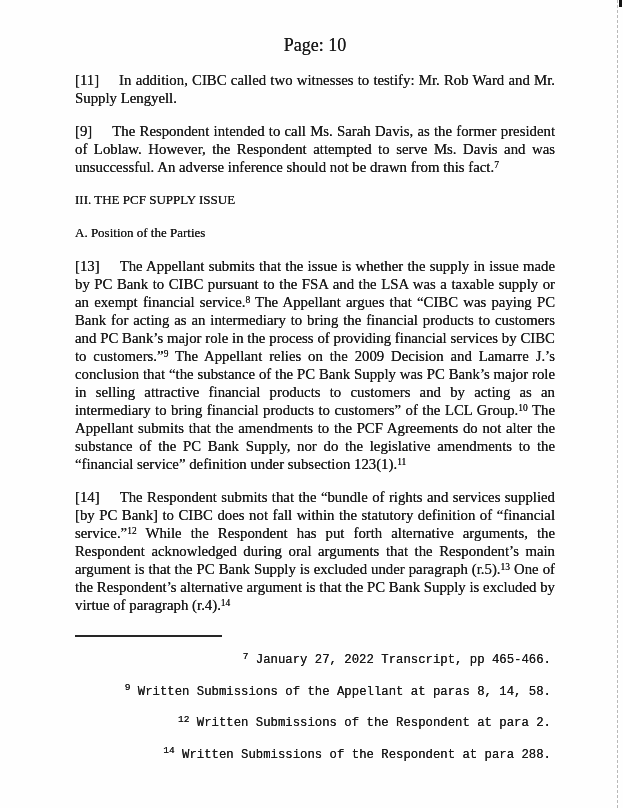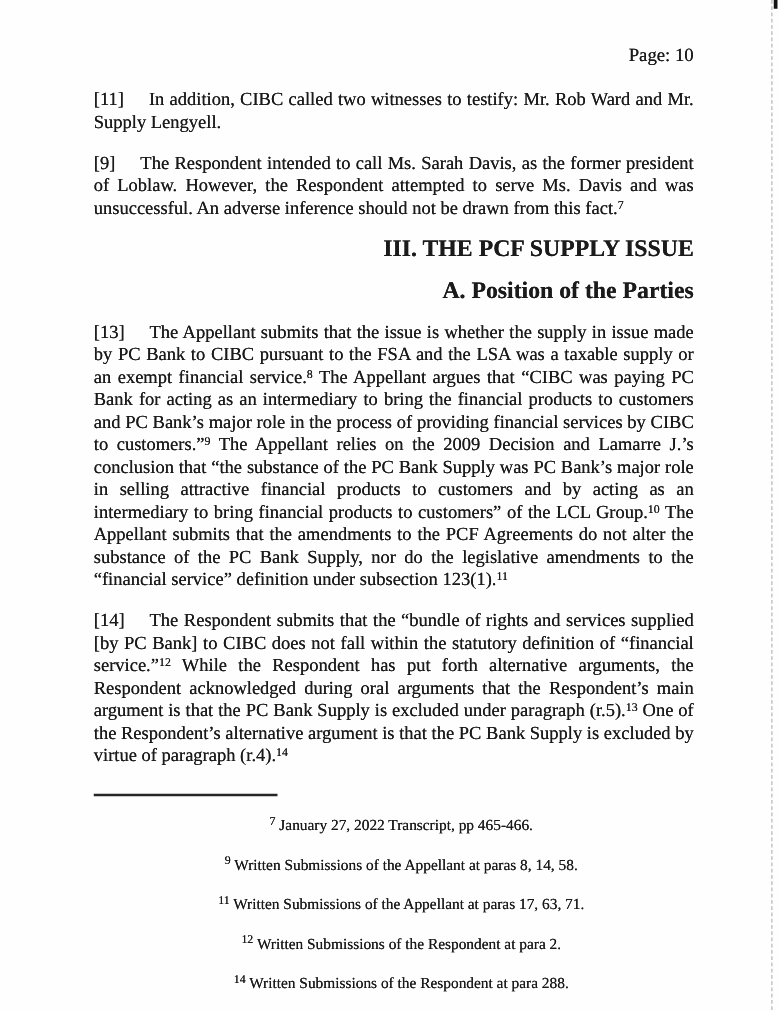--- a/index.html
+++ b/index.html
@@ -29,38 +29,37 @@
     background: #141414;
   }
   .content {
     position: absolute;
     left: 75px;
     top: 36px;
     width: 480px;
     text-shadow: 0 0 0.3px currentColor;
   }
   .page-header {
-    text-align: right;
-    font-size: 15px;
+    text-align: center;
+    font-size: 18px;
     line-height: 18px;
     margin: 0 0 17px 0;
   }
   p.body-para {
     font-size: 14.8px;
     line-height: 18px;
     text-align: justify;
     margin: 0 0 15px 0;
   }
   .para-num { margin-right: 20px; }
   .heading {
-    font-size: 19px;
+    font-size: 13px;
     line-height: 18px;
     margin: 1px 0 15px 0;
-    font-weight: bold;
-    text-align: right;
+    font-weight: normal;
   }
   .fn-ref, .fn-num {
     font-size: 9.5px;
     line-height: 0;
     position: relative;
     top: -4.5px;
   }
   .footnotes {
     margin-top: 21px;
     width: 492px;
@@ -68,21 +67,22 @@
   .fn-rule {
     width: 147px;
     border: none;
     border-top: 2px solid #262626;
     margin: 0 0 7px 0;
   }
   .footnote {
     font-size: 12.3px;
     line-height: 15.6px;
     margin: 16px;
-    text-align: center;
+    text-align: right;
+    font-family: Liberation Mono, monospace;
   }
 </style>
 </head>
 <body>
 
 <div class="scan-edge"></div>
 <div class="corner-mark"></div>
 
 <div class="content">
 
@@ -97,18 +97,17 @@
   <div class="heading">A. Position of the Parties</div>
 
   <p class="body-para"><span class="para-num">[13]</span><span>The Appellant submits that the issue is whether the supply in issue made by PC Bank to CIBC pursuant to the FSA and the LSA was a taxable supply or an exempt financial service.</span><span class="fn-ref">8</span><span> The Appellant argues that “CIBC was paying PC Bank for acting as an intermediary to bring the financial products to customers and PC Bank’s major role in the process of providing financial services by CIBC to customers.”</span><span class="fn-ref">9</span><span> The Appellant relies on the 2009 Decision and Lamarre J.’s conclusion that “the substance of the PC Bank Supply was PC Bank’s major role in selling attractive financial products to customers and by acting as an intermediary to bring financial products to customers” of the LCL Group.</span><span class="fn-ref">10</span><span> The Appellant submits that the amendments to the PCF Agreements do not alter the substance of the PC Bank Supply, nor do the legislative amendments to the “financial service” definition under subsection 123(1).</span><span class="fn-ref">11</span></p>
 
   <p class="body-para"><span class="para-num">[14]</span><span>The Respondent submits that the “bundle of rights and services supplied [by PC Bank] to CIBC does not fall within the statutory definition of “financial service.”</span><span class="fn-ref">12</span><span> While the Respondent has put forth alternative arguments, the Respondent acknowledged during oral arguments that the Respondent’s main argument is that the PC Bank Supply is excluded under paragraph (r.5).</span><span class="fn-ref">13</span><span> One of the Respondent’s alternative argument is that the PC Bank Supply is excluded by virtue of paragraph (r.4).</span><span class="fn-ref">14</span></p>
 
   <div class="footnotes">
     <hr class="fn-rule">
     <p class="footnote"><span class="fn-num">7</span> <span>January 27, 2022 Transcript, pp 465-466.</span></p>
     <p class="footnote"><span class="fn-num">9</span> <span>Written Submissions of the Appellant at paras 8, 14, 58.</span></p>
-    <p class="footnote"><span class="fn-num">11</span> <span>Written Submissions of the Appellant at paras 17, 63, 71.</span></p>
     <p class="footnote"><span class="fn-num">12</span> <span>Written Submissions of the Respondent at para 2.</span></p>
     <p class="footnote"><span class="fn-num">14</span> <span>Written Submissions of the Respondent at para 288.</span></p>
   </div>
 
 </div>
 
 </body></html>

